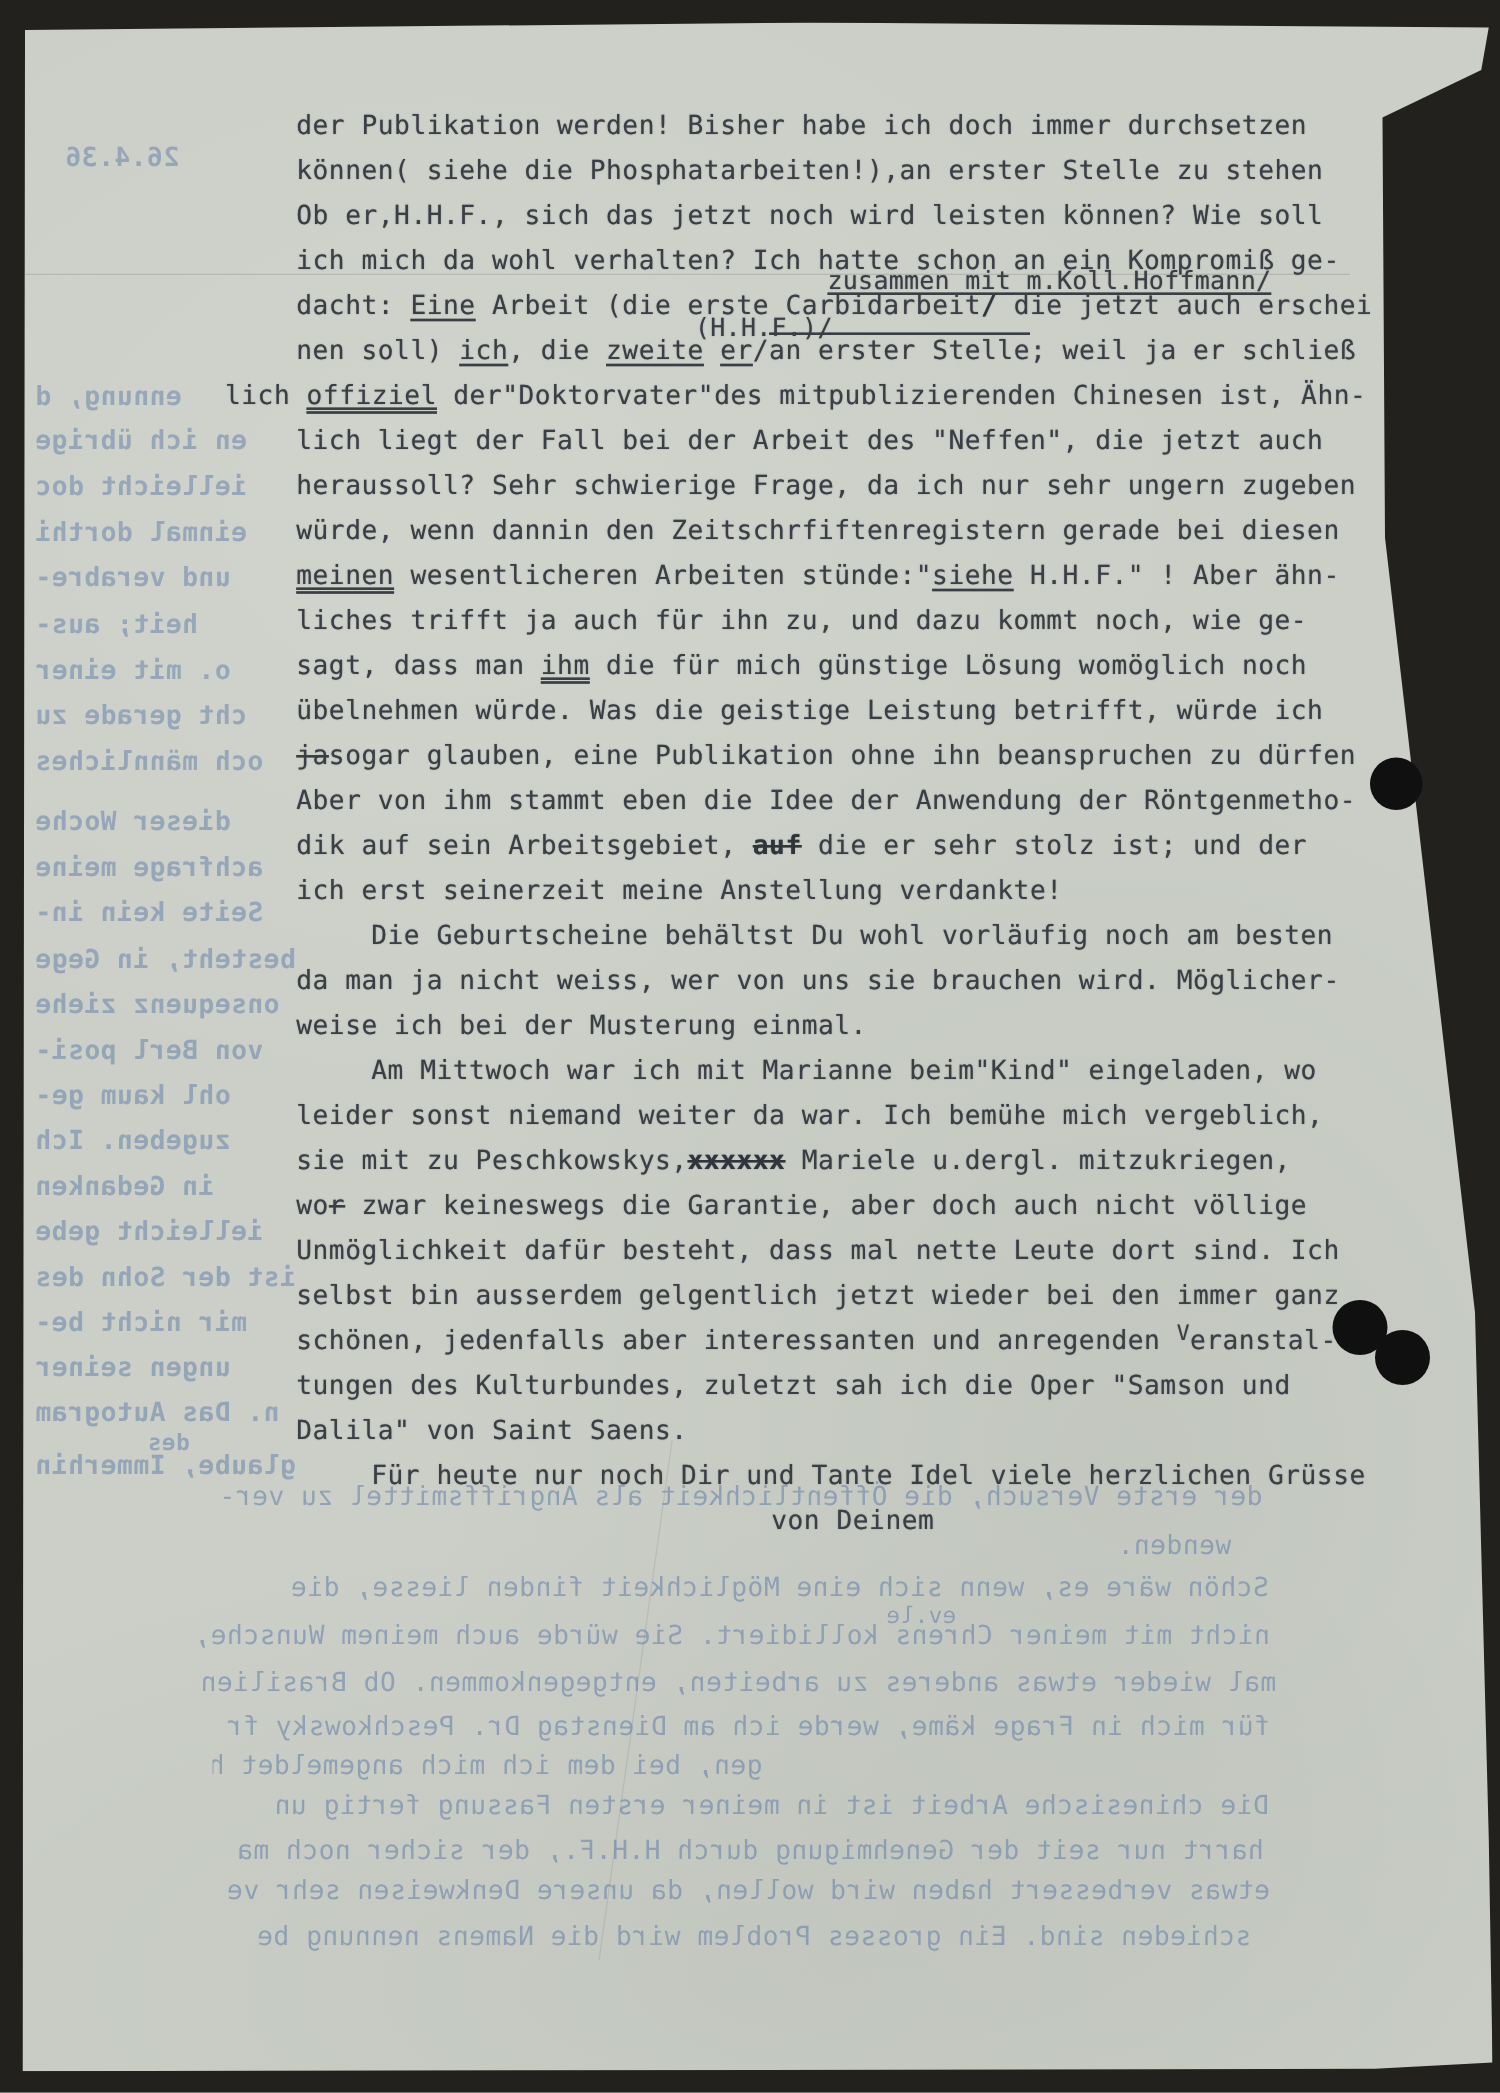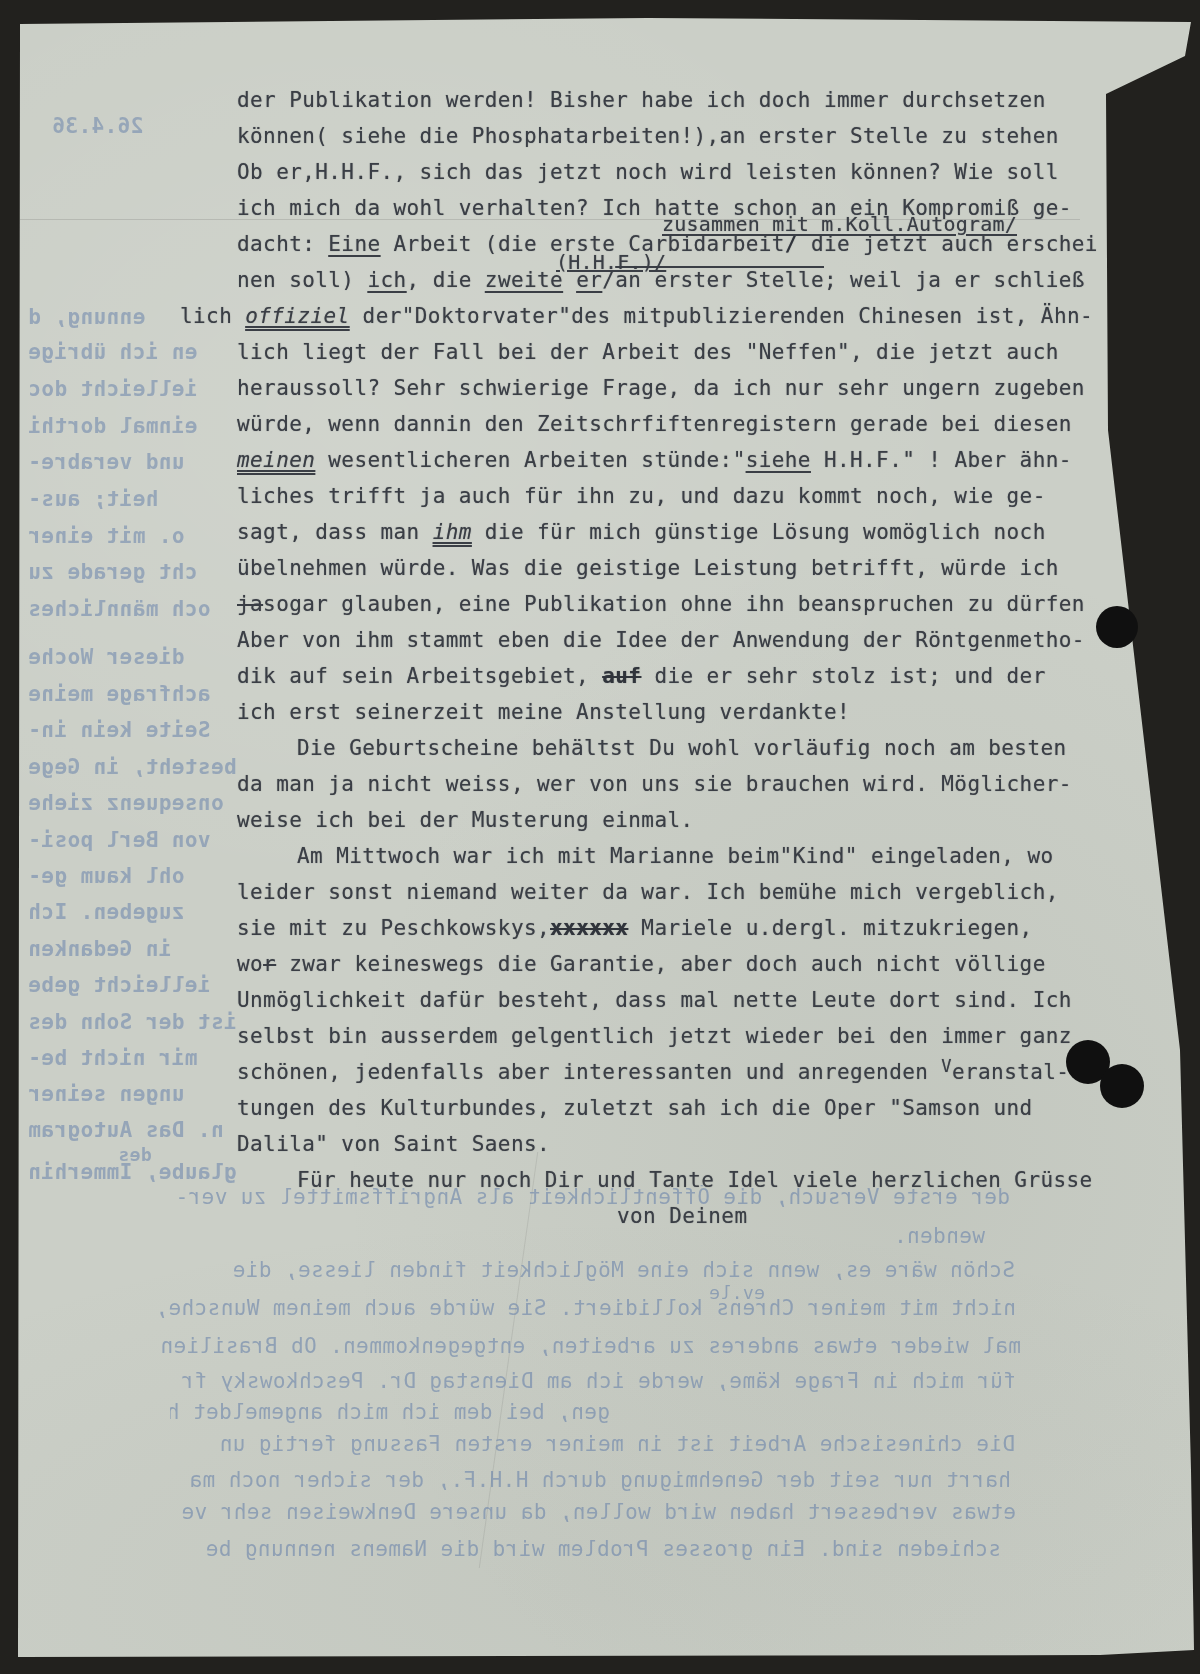--- a/index.html
+++ b/index.html
@@ -24,28 +24,28 @@
     font-size:21px;line-height:36px;letter-spacing:0.4px;
     color:#3a3e45;
     text-shadow:0 0 1px rgba(52,57,66,0.55);
     white-space:pre;
   }
   .line{height:36px;}
   .line.ind{margin-left:60px;}
   .line.out{margin-left:-57px;}
   .line.sign{margin-left:380px;}
   .f-u{text-decoration:underline;text-decoration-thickness:1.5px;text-underline-offset:4px;margin-top:43px;}
-  .f-uu{text-decoration:underline;text-decoration-style:double;text-underline-offset:3px;font-style:italic;}
+  .f-uu{text-decoration:underline;text-decoration-style:double;text-underline-offset:3px;}
   .f-s{text-decoration:line-through;text-decoration-thickness:2px;text-align:center;}
   .f-b{font-weight:bold;color:#30343b;}
   .f-ov{text-decoration:overline;text-decoration-thickness:1.5px;}
   .f-sup{position:relative;top:-7px;font-size:17px;}
   .ins{
     position:absolute;font-size:20px;letter-spacing:0.2px;color:#3a3e45;
-    text-shadow:0 0 1px rgba(52,57,66,0.55);white-space:pre;text-decoration:underline;
+    text-shadow:0 0 1px rgba(52,57,66,0.55);white-space:pre;
   }
   .ins.u{text-decoration:underline;text-decoration-thickness:1.5px;text-underline-offset:3px;}
   .bleed-frag{
     position:absolute;font-size:21px;line-height:24px;letter-spacing:0.4px;
     color:#6b84ab;opacity:0.60;transform:scaleX(-1);
     white-space:pre;overflow:hidden;text-align:left;
   }
   .bleed-frag.leftcol{text-align:right;font-weight:bold;opacity:0.55;}
   .bleed-frag.small{font-size:18px;}
   .hole{position:absolute;border-radius:50%;background:#101010;}
@@ -96,21 +96,21 @@
       <div class="bleed-frag" style="left: 170px; top: 1400px; width: 440px;">gen, bei dem ich mich angemeldet habe.</div>
       <div class="bleed-frag" style="left: 60px; top: 1432px; width: 955px;">Die chinesische Arbeit ist in meiner ersten Fassung fertig un</div>
       <div class="bleed-frag" style="left: 36px; top: 1468px; width: 975px;">harrt nur seit der Genehmigung durch H.H.F., der sicher noch ma</div>
       <div class="bleed-frag" style="left: 36px; top: 1500px; width: 980px;">etwas verbessert haben wird wollen, da unsere Denkweisen sehr ve</div>
       <div class="bleed-frag" style="left: 36px; top: 1537px; width: 965px;">schieden sind. Ein grosses Problem wird die Namens nennung be</div>
     </div>
 
   <div class="typed" id="typed-block"><div class="line"><span>der Publikation werden! Bisher habe ich doch immer durchsetzen</span></div><div class="line"><span>können( siehe die Phosphatarbeiten!),an erster Stelle zu stehen</span></div><div class="line"><span>Ob er,H.H.F., sich das jetzt noch wird leisten können? Wie soll</span></div><div class="line"><span>ich mich da wohl verhalten? Ich hatte schon an ein Kompromiß ge-</span></div><div class="line"><span>dacht: </span><span class="f-u">Eine</span><span> Arbeit (die erste Carbidarbeit</span><span class="f-b">/</span><span> die jetzt auch erschei</span></div><div class="line"><span>nen soll) </span><span class="f-u">ich</span><span>, die </span><span class="f-u">zweite</span><span> </span><span class="f-u">er</span><span>/</span><span class="f-ov">an erster Stelle</span><span>; weil ja er schließ</span></div><div class="line out"><span>lich </span><span class="f-uu">offiziel</span><span> der"Doktorvater"des mitpublizierenden Chinesen ist, Ähn-</span></div><div class="line"><span>lich liegt der Fall bei der Arbeit des "Neffen", die jetzt auch</span></div><div class="line"><span>heraussoll? Sehr schwierige Frage, da ich nur sehr ungern zugeben</span></div><div class="line"><span>würde, wenn dannin den Zeitschrfiftenregistern gerade bei diesen</span></div><div class="line"><span class="f-uu">meinen</span><span> wesentlicheren Arbeiten stünde:"</span><span class="f-u">siehe</span><span> H.H.F." ! Aber ähn-</span></div><div class="line"><span>liches trifft ja auch für ihn zu, und dazu kommt noch, wie ge-</span></div><div class="line"><span>sagt, dass man </span><span class="f-uu">ihm</span><span> die für mich günstige Lösung womöglich noch</span></div><div class="line"><span>übelnehmen würde. Was die geistige Leistung betrifft, würde ich</span></div><div class="line"><span class="f-s">ja</span><span>sogar glauben, eine Publikation ohne ihn beanspruchen zu dürfen</span></div><div class="line"><span>Aber von ihm stammt eben die Idee der Anwendung der Röntgenmetho-</span></div><div class="line"><span>dik auf sein Arbeitsgebiet, </span><span class="f-s f-b">auf</span><span> die er sehr stolz ist; und der</span></div><div class="line"><span>ich erst seinerzeit meine Anstellung verdankte!</span></div><div class="line ind"><span>Die Geburtscheine behältst Du wohl vorläufig noch am besten</span></div><div class="line"><span>da man ja nicht weiss, wer von uns sie brauchen wird. Möglicher-</span></div><div class="line"><span>weise ich bei der Musterung einmal.</span></div><div class="line ind"><span>Am Mittwoch war ich mit Marianne beim"Kind" eingeladen, wo</span></div><div class="line"><span>leider sonst niemand weiter da war. Ich bemühe mich vergeblich,</span></div><div class="line"><span>sie mit zu Peschkowskys,</span><span class="f-b f-s">xxxxxx</span><span> Mariele u.dergl. mitzukriegen,</span></div><div class="line"><span>wo</span><span class="f-s">r</span><span> zwar keineswegs die Garantie, aber doch auch nicht völlige</span></div><div class="line"><span>Unmöglichkeit dafür besteht, dass mal nette Leute dort sind. Ich</span></div><div class="line"><span>selbst bin ausserdem gelgentlich jetzt wieder bei den immer ganz</span></div><div class="line"><span>schönen, jedenfalls aber interessanten und anregenden </span><span class="f-sup">V</span><span>eranstal-</span></div><div class="line"><span>tungen des Kulturbundes, zuletzt sah ich die Oper "Samson und</span></div><div class="line"><span>Dalila" von Saint Saens.</span></div><div class="line ind"><span>Für heute nur noch Dir und Tante Idel viele herzlichen Grüsse</span></div><div class="line sign"><span>von Deinem</span></div></div>
 
   <div id="insert-layer">
-      <div class="ins u" style="left: 662px; top: 212px;">zusammen mit m.Koll.Autogram/</div>
+      <div class="ins u" style="left: 662px; top: 212px;">zusammen mit m.Koll.Hoffmann/</div>
       <div class="ins" style="left: 556px; top: 250px;">(H.H.F.)/</div>
     </div>
 </div>
 
 <div id="hole-layer">
     <div class="hole" style="left: 1096px; top: 606px; width: 42px; height: 42px;"></div>
     <div class="hole" style="left: 1066px; top: 1040px; width: 44px; height: 44px;"></div>
     <div class="hole" style="left: 1100px; top: 1064px; width: 44px; height: 44px;"></div>
   </div>
 

